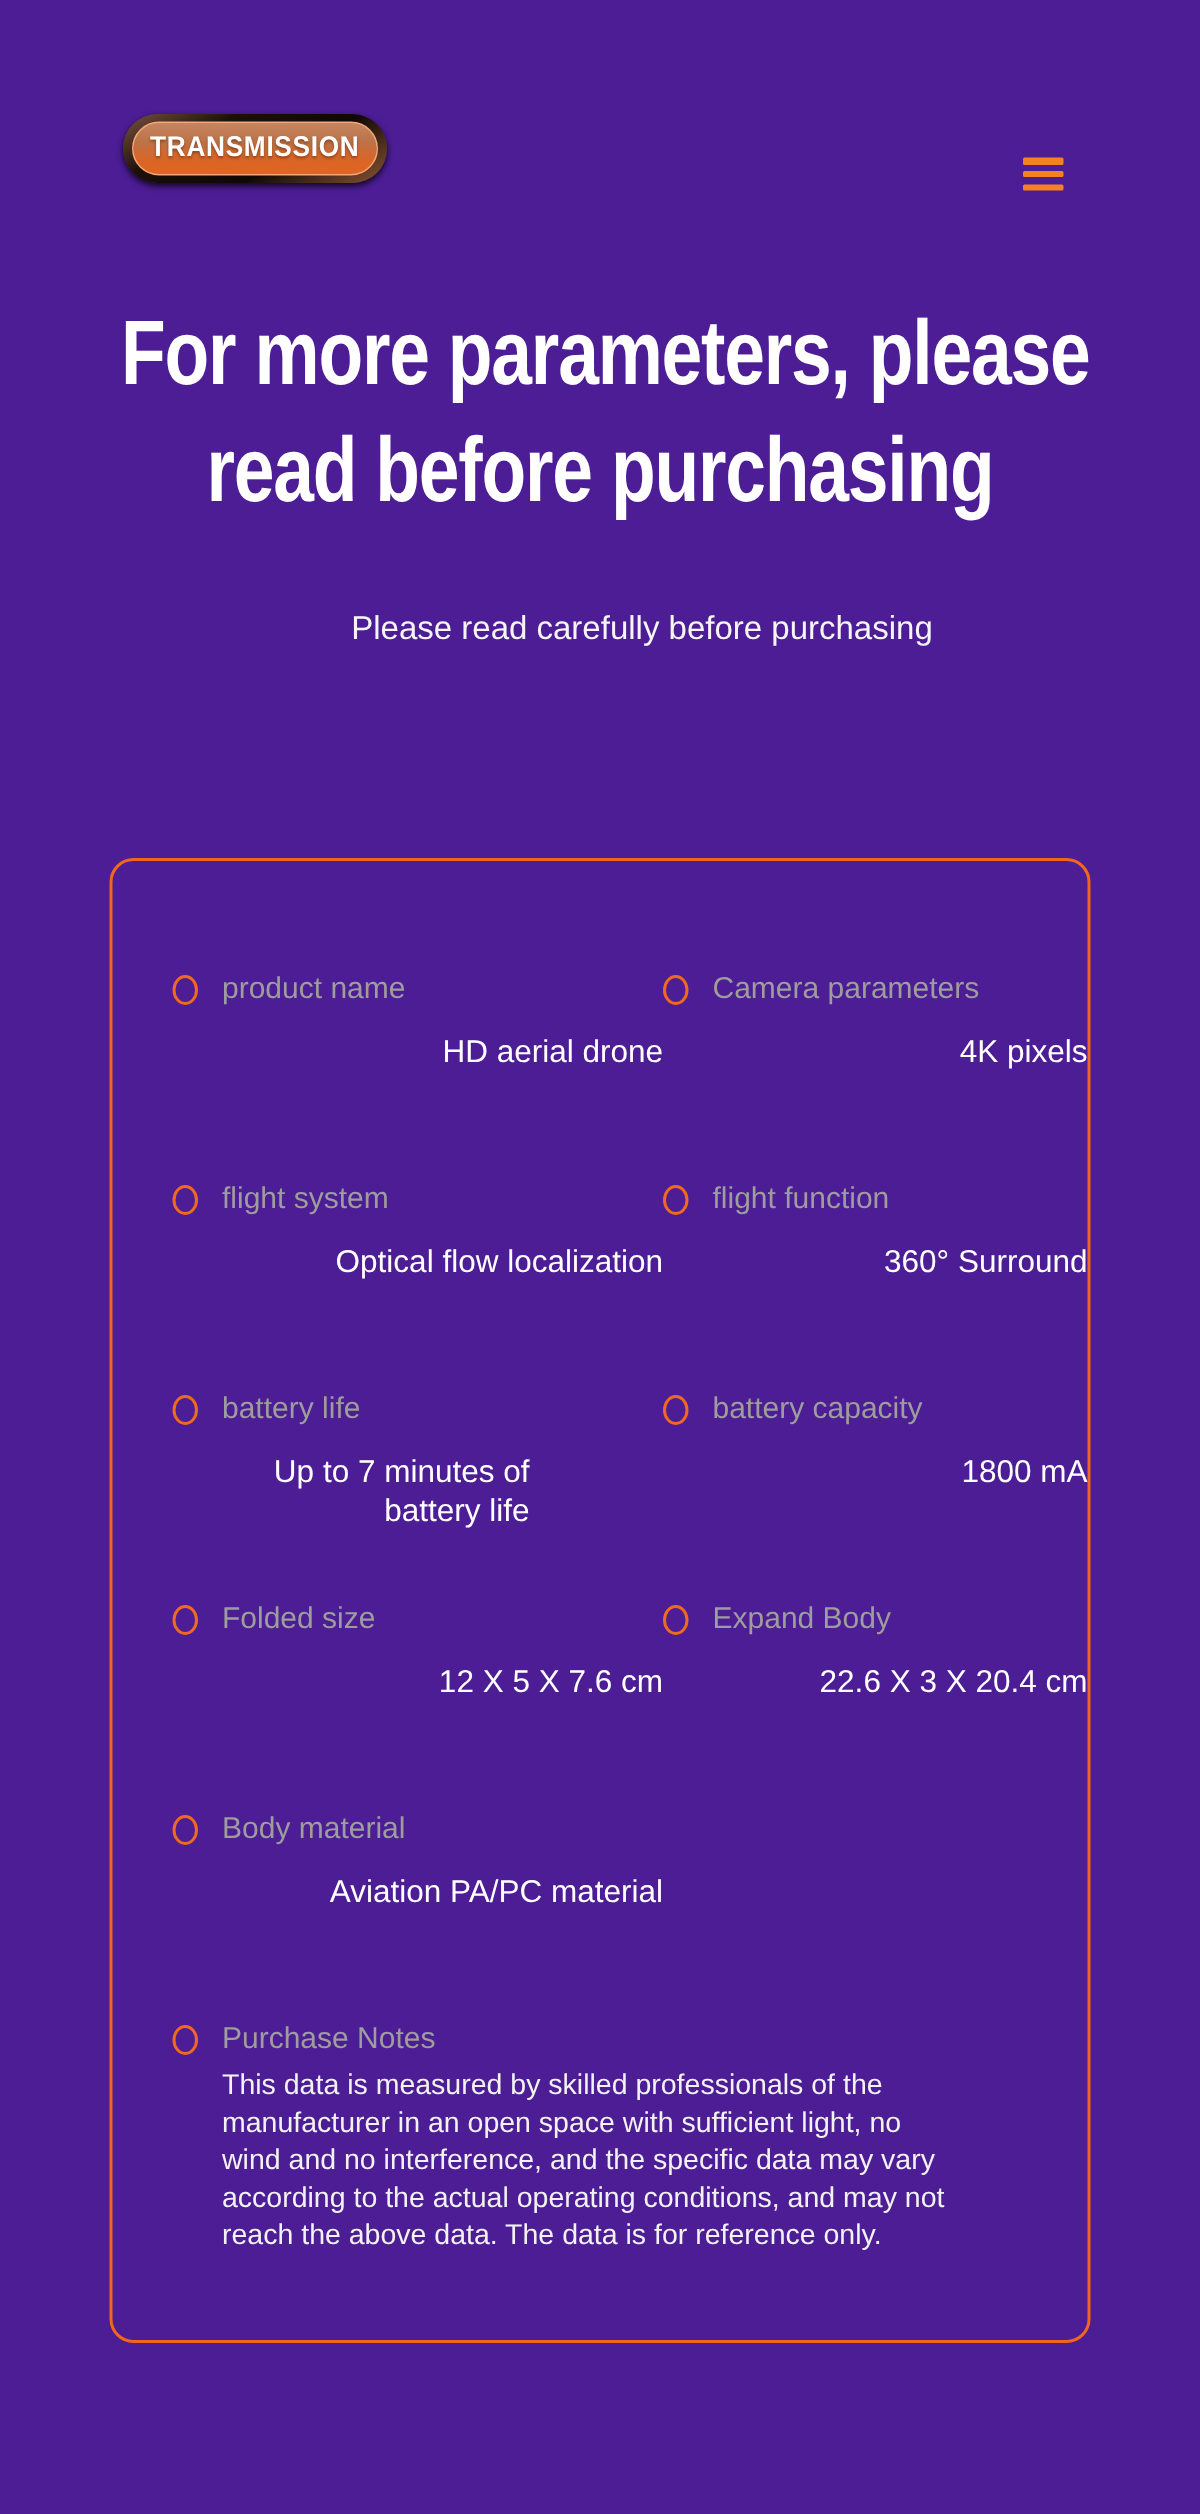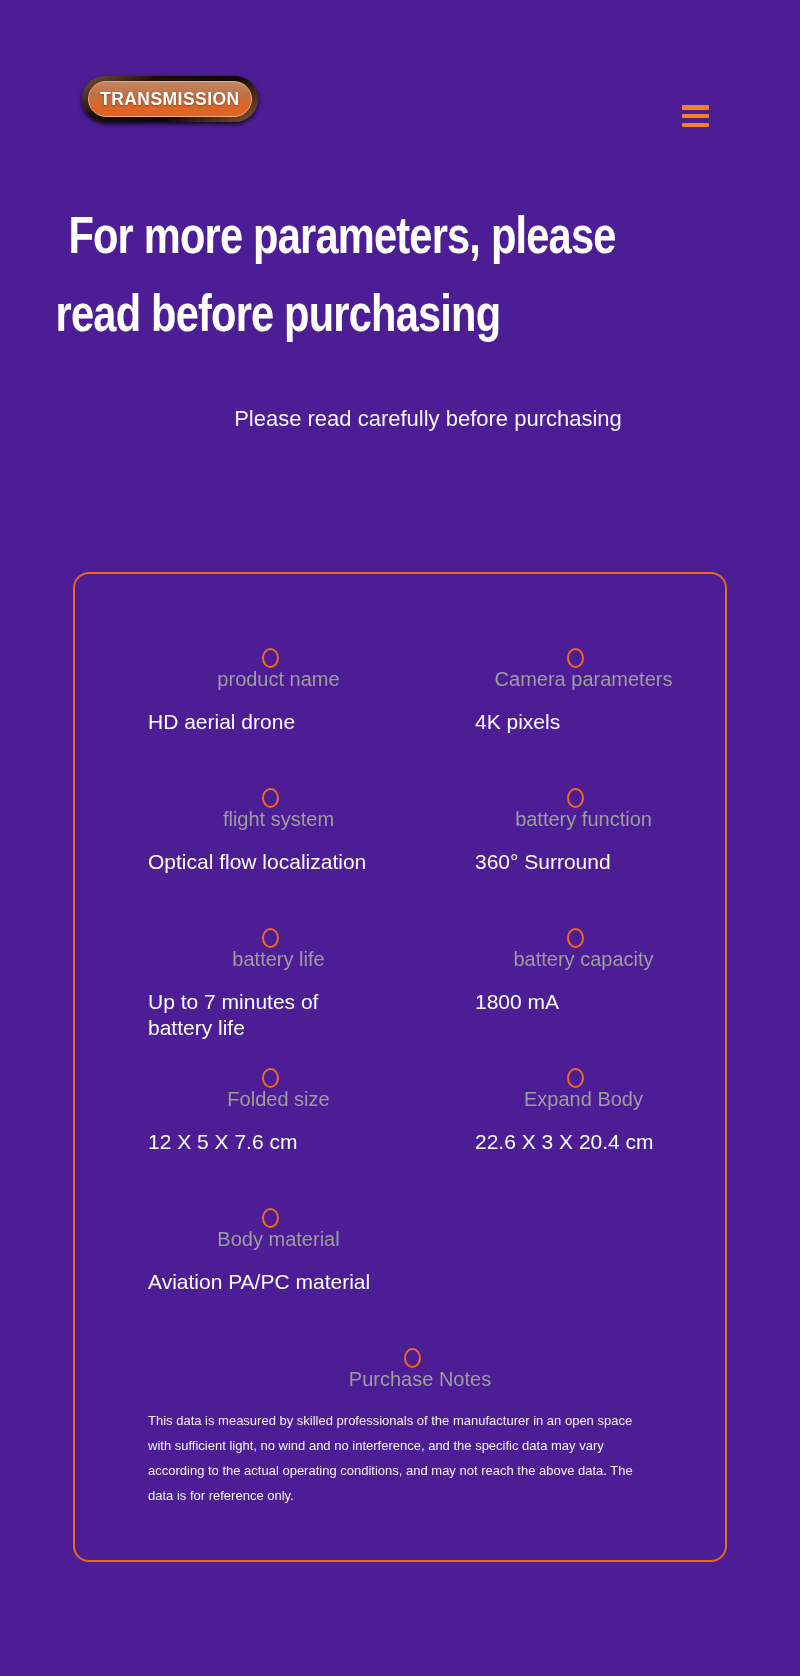--- a/index.html
+++ b/index.html
@@ -40,22 +40,22 @@
     position: absolute; left: 682px; top: 105px;
     width: 27px; height: 22px;
     display: flex; flex-direction: column; justify-content: space-between;
     cursor: pointer;
   }
   .menu-bar { height: 4.5px; border-radius: 1px; background: #f58220; }
 
   
   .hero-title {
     position: absolute; left: 0; top: 196px; width: 800px;
-    text-align: left; color: #ffffff;
-    font-weight: 700; font-size: 52px; line-height: 78px;
+    text-align: center; color: #ffffff;
+    font-weight: 700; font-size: 61px; line-height: 78px;
     letter-spacing: -1px;
   }
   .hero-title .tline { display: inline-block; transform: scaleX(.8); white-space: nowrap; }
   .hero-subtitle {
     position: absolute; left: 0; top: 406px; width: 800px;
     text-align: center; color: #f5f5f5; font-size: 22px; padding-left: 28px;
   }
 
   
   .panel {
@@ -63,37 +63,37 @@
     width: 654px; height: 990px; box-sizing: border-box;
     border: 2px solid #ef671c; border-radius: 16px;
     padding: 74px 0 0 40px;
   }
   .spec-row {
     display: grid;
     grid-template-columns: 327px 1fr;
     min-height: 140px;
     align-content: start;
   }
-  .cell-head { display: flex; align-items: center; flex-direction: column; }
+  .cell-head { display: flex; align-items: center; }
   .bullet {
     width: 17px; height: 20px; box-sizing: border-box;
     border: 2px solid #f06a1e; border-radius: 50%;
     margin-right: 16px; flex: none;
   }
   .cell-label { color: #9d9d9d; font-size: 20px; }
   .cell-value {
     margin: 18px 0 0 33px;
-    color: #ffffff; font-size: 21px; line-height: 26px;
+    color: #ffffff; font-size: 21px; line-height: 26px; text-align: right;
   }
   .cell-value.narrow { max-width: 205px; }
   .notes-row { min-height: 0; }
   .notes-text {
-    margin: 17px 0 0 33px;
+    margin: 7px 0 0 33px;
     max-width: 497px;
-    color: #f2f2f2; font-size: 13px; line-height: 25px;
+    color: #f2f2f2; font-size: 19px; line-height: 25px;
   }
 </style>
 </head>
 <body>
 
 <div class="page">
 
   <div class="badge-outer">
     <div class="badge-inner">
       <span class="badge-label">TRANSMISSION</span>
@@ -135,21 +135,21 @@
       <div class="cell">
         <div class="cell-head">
           <span class="bullet"></span>
           <span class="cell-label">flight system</span>
         </div>
         <div class="cell-value">Optical flow localization</div>
       </div>
       <div class="cell">
         <div class="cell-head">
           <span class="bullet"></span>
-          <span class="cell-label">battery function</span>
+          <span class="cell-label">flight function</span>
         </div>
         <div class="cell-value">360° Surround</div>
       </div>
     </div>
 
     <div class="spec-row">
       <div class="cell">
         <div class="cell-head">
           <span class="bullet"></span>
           <span class="cell-label">battery life</span>

